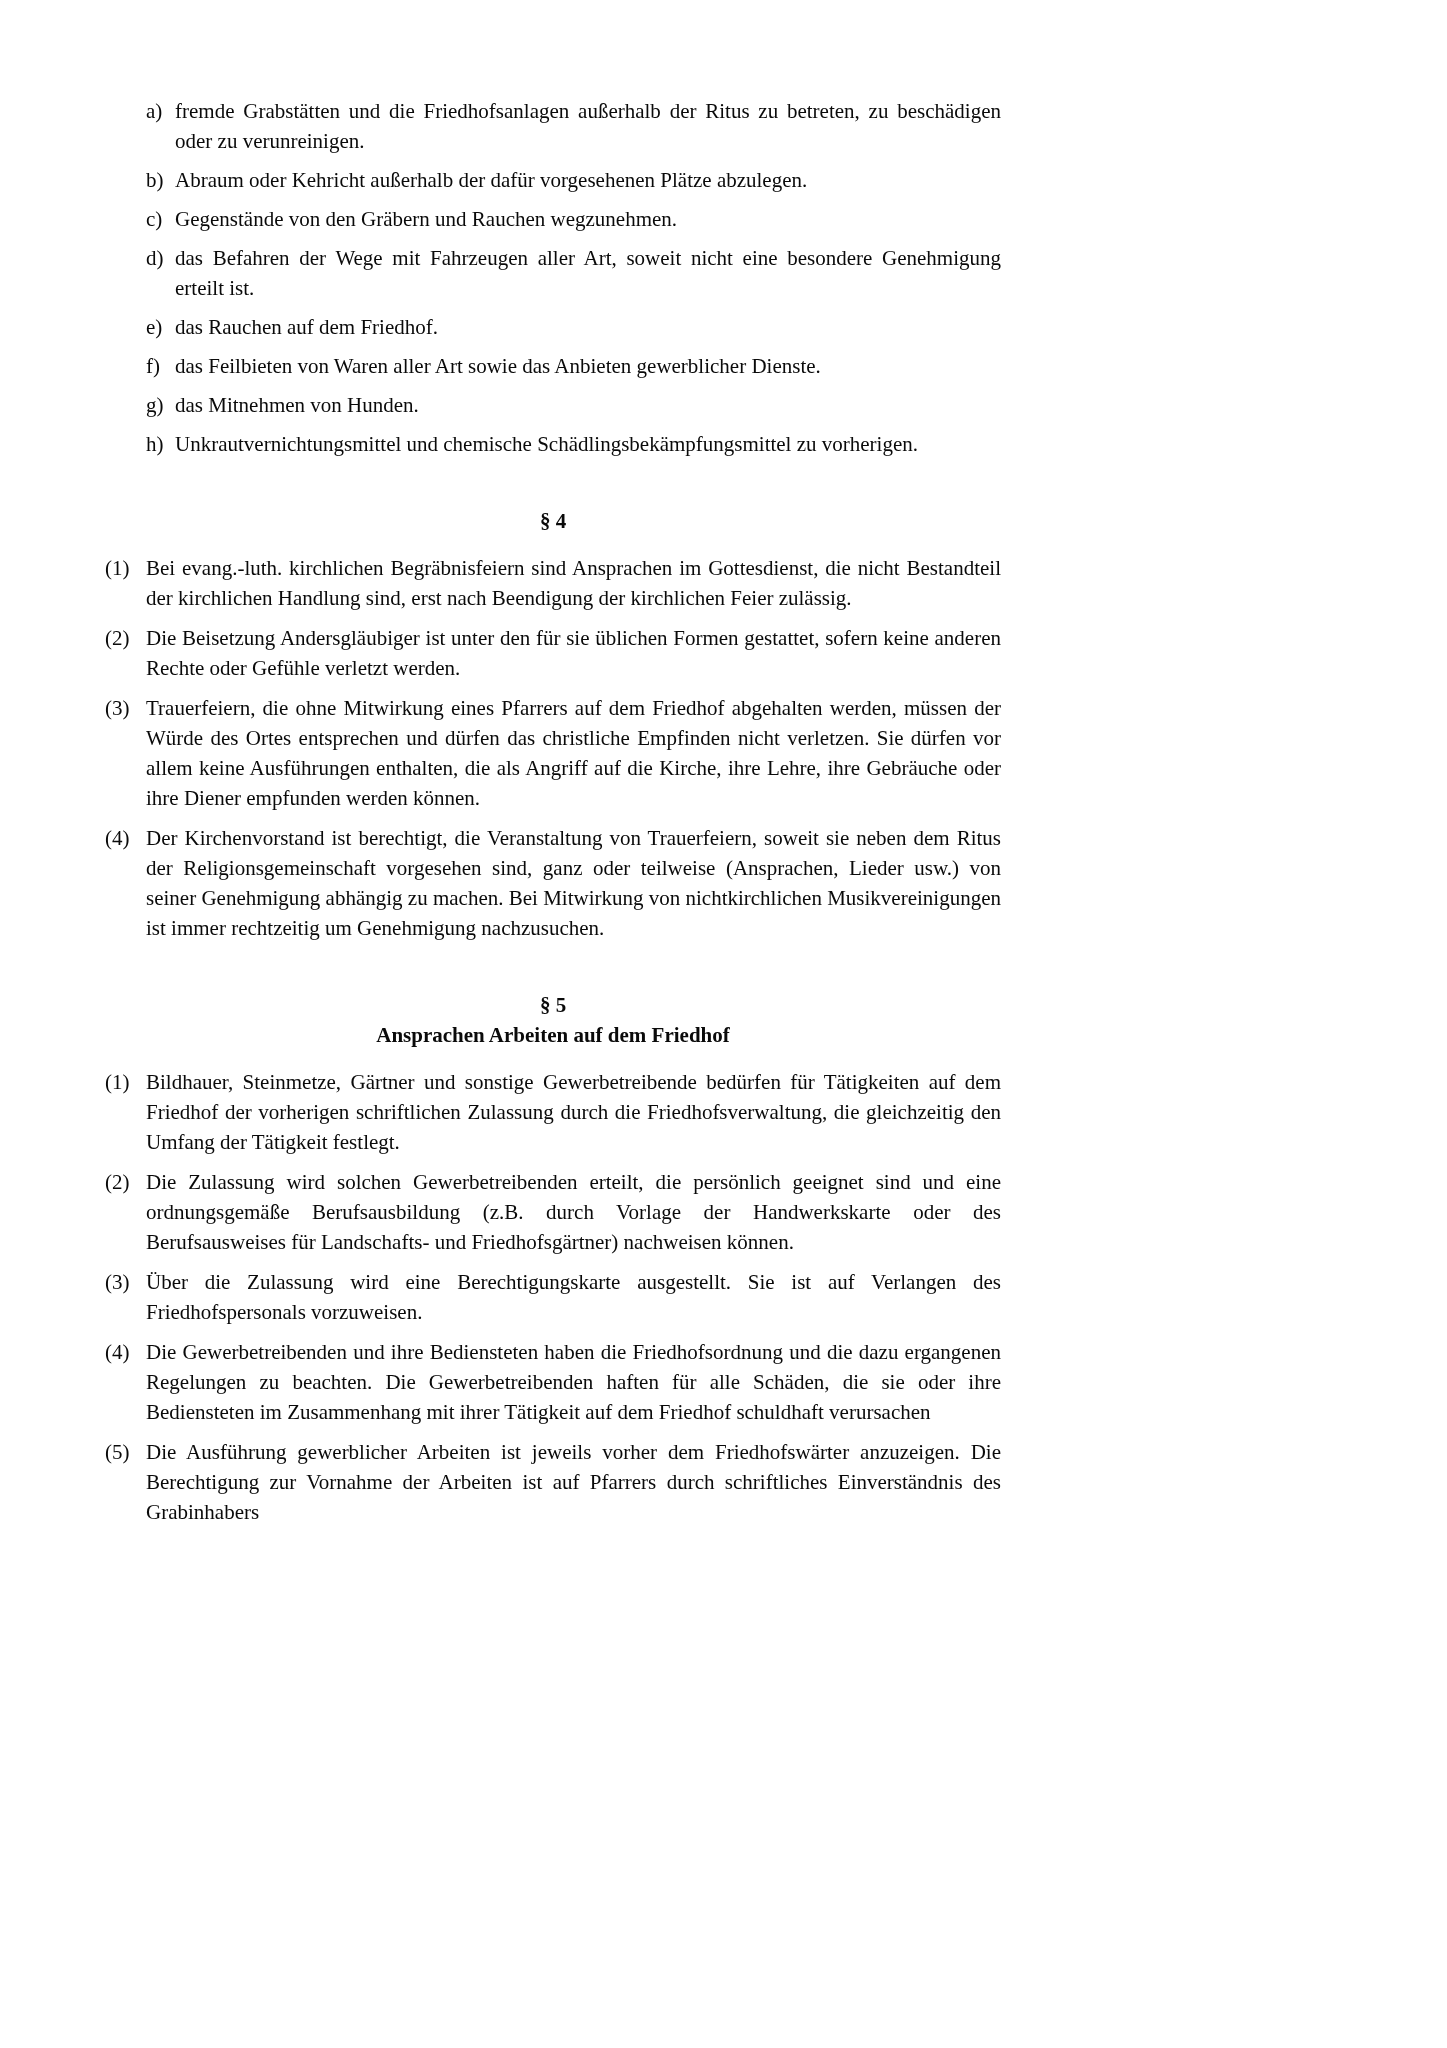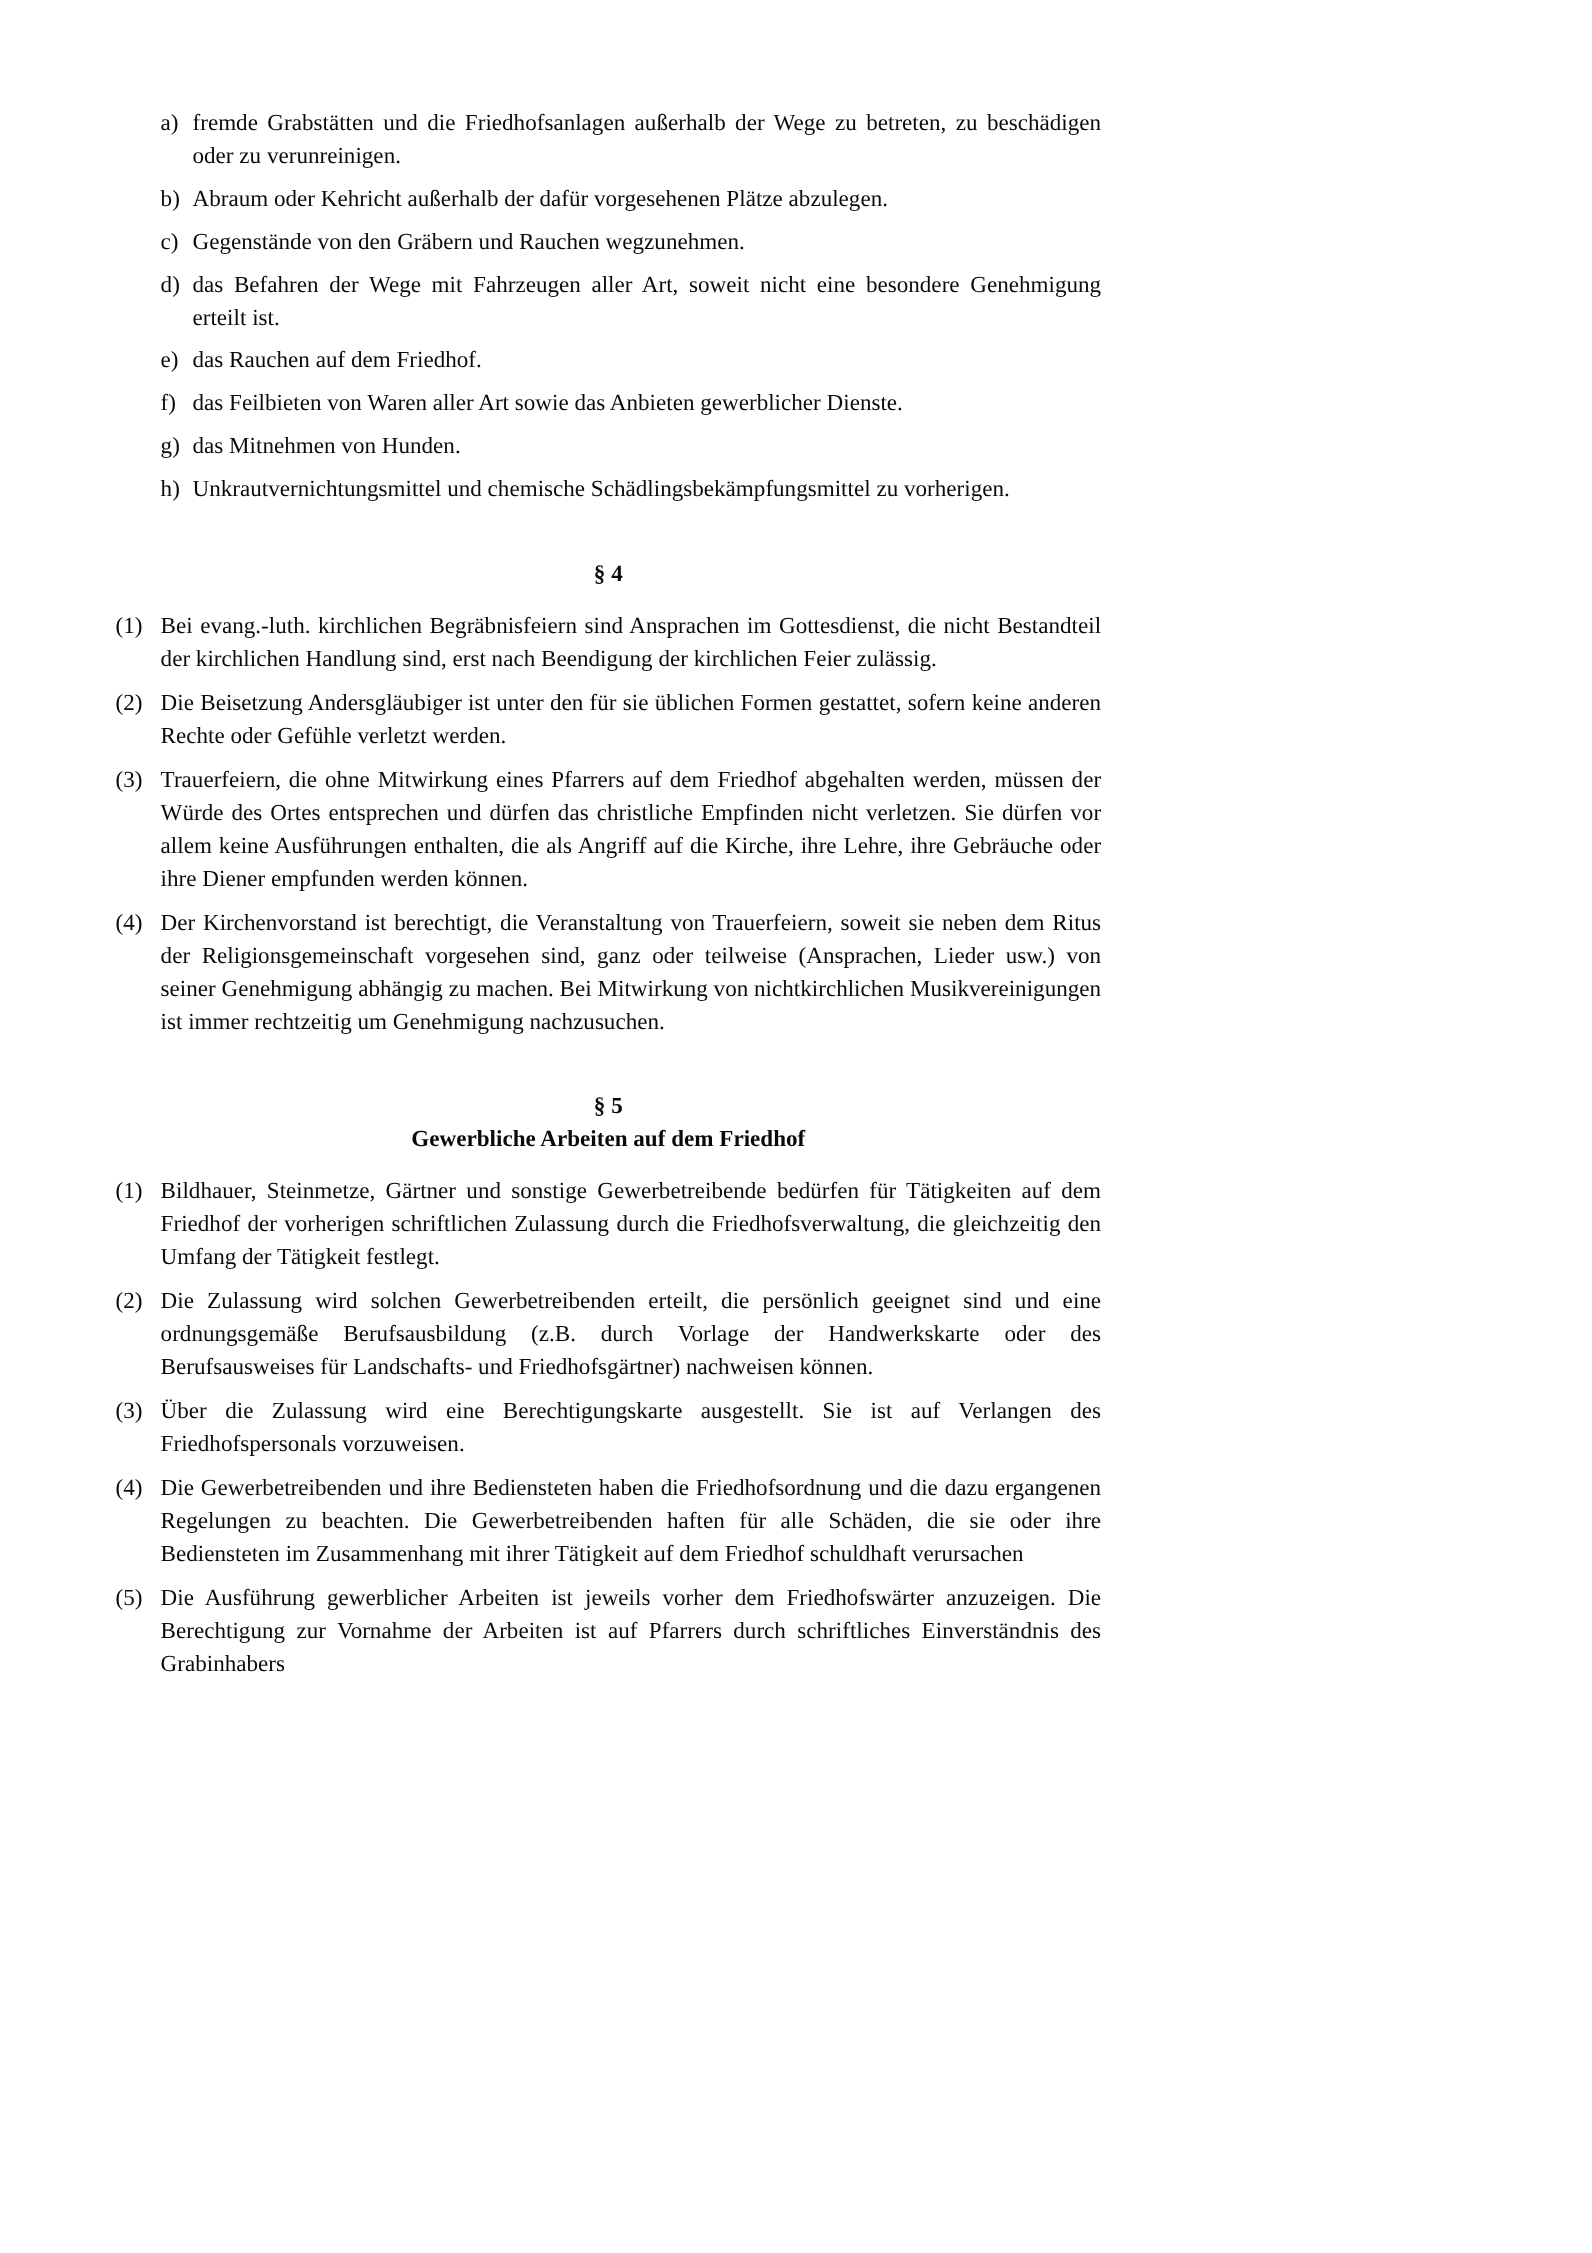--- a/index.html
+++ b/index.html
@@ -61,21 +61,21 @@
 </style>
 </head>
 <body>
 
 <div class="page">
   <div class="content">
 
     <div class="lettered-list">
       <div class="l-item">
         <span class="l-marker">a)</span>
-        <span class="l-text">fremde Grabstätten und die Friedhofsanlagen außerhalb der Wege zu betreten, zu beschädigen oder zu verunreinigen.</span>
+        <span class="l-text">fremde Grabstätten und die Friedhofsanlagen außerhalb der Ritus zu betreten, zu beschädigen oder zu verunreinigen.</span>
       </div>
       <div class="l-item">
         <span class="l-marker">b)</span>
         <span class="l-text">Abraum oder Kehricht außerhalb der dafür vorgesehenen Plätze abzulegen.</span>
       </div>
       <div class="l-item">
         <span class="l-marker">c)</span>
         <span class="l-text">Gegenstände von den Gräbern und Rauchen wegzunehmen.</span>
       </div>
       <div class="l-item">
@@ -118,21 +118,21 @@
       </div>
       <div class="n-para">
         <span class="n-marker">(4)</span>
         <span class="n-text">Der Kirchenvorstand ist berechtigt, die Veranstaltung von Trauerfeiern, soweit sie neben dem Ritus der Religionsgemeinschaft vorgesehen sind, ganz oder teilweise (Ansprachen, Lieder usw.) von seiner Genehmigung abhängig zu machen. Bei Mitwirkung von nichtkirchlichen Musikvereinigungen ist immer rechtzeitig um Genehmigung nachzusuchen.</span>
       </div>
     </div>
 
     <div class="section">
       <div class="section-heading">
         <span class="section-number">§ 5</span>
-        <span class="section-title">Gewerbliche Arbeiten auf dem Friedhof</span>
+        <span class="section-title">Ansprachen Arbeiten auf dem Friedhof</span>
       </div>
       <div class="n-para">
         <span class="n-marker">(1)</span>
         <span class="n-text">Bildhauer, Steinmetze, Gärtner und sonstige Gewerbetreibende bedürfen für Tätigkeiten auf dem Friedhof der vorherigen schriftlichen Zulassung durch die Friedhofsverwaltung, die gleichzeitig den Umfang der Tätigkeit festlegt.</span>
       </div>
       <div class="n-para">
         <span class="n-marker">(2)</span>
         <span class="n-text">Die Zulassung wird solchen Gewerbetreibenden erteilt, die persönlich geeignet sind und eine ordnungsgemäße Berufsausbildung (z.B. durch Vorlage der Handwerkskarte oder des Berufsausweises für Landschafts- und Friedhofsgärtner) nachweisen können.</span>
       </div>
       <div class="n-para">

